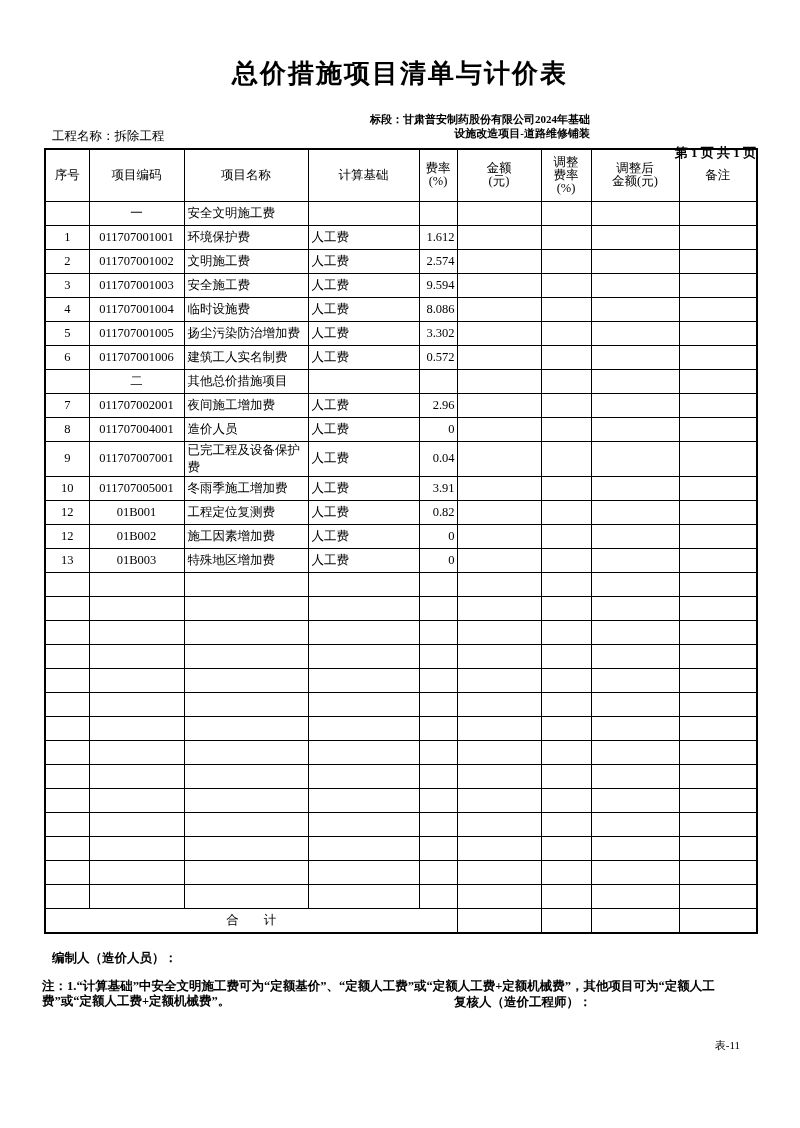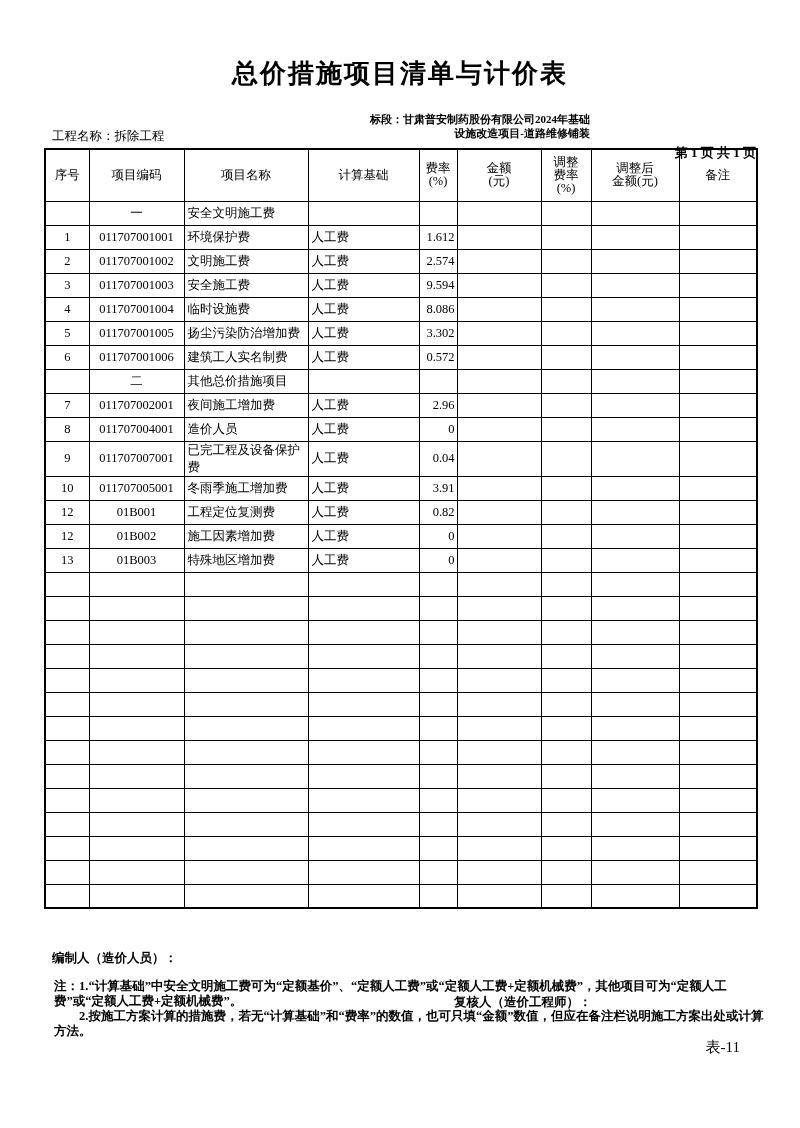--- a/index.html
+++ b/index.html
@@ -37,26 +37,26 @@
   td.c{text-align:center;}
   td.l{text-align:left;}
   td.r{text-align:right;padding-right:2px;font-family:Liberation Serif, serif;}
 
   .sign-row{position:absolute;top:950px;left:0;width:800px;font-size:12.5px;font-weight:bold;}
   .sign-row .preparer{position:absolute;left:52px;top:0;}
   .sign-row .reviewer{position:absolute;left:454px;top:0;margin-top:44px;}
 
   .notes{
     position:absolute;left:42px;top:979px;width:718px;
-    font-size:12.5px;line-height:15px;font-weight:bold;word-break:break-all;margin-left:12px;
+    font-size:12.5px;line-height:15px;font-weight:bold;word-break:break-all;
   }
   .notes p{margin:0;}
   .notes p.indent{text-indent:2em;}
 
-  .form-code{position:absolute;top:1038px;left:540px;width:200px;text-align:right;font-size:15px;}
+  .form-code{position:absolute;top:1038px;left:540px;width:200px;text-align:right;font-size:11px;}
 </style>
 </head>
 <body>
 
 <div class="page">
 
   <div class="title">总价措施项目清单与计价表</div>
 
   <div class="project-name">工程名称：拆除工程</div>
 
@@ -410,28 +410,34 @@
           <td class="c"></td>
           <td class="c"></td>
           <td class="c"></td>
           <td class="c"></td>
           <td class="c"></td>
           <td class="c"></td>
           <td class="c"></td>
           <td class="c"></td>
           <td class="c"></td>
         </tr>
+        <tr class="total-r">
+          <td class="c" colspan="5">合　　计</td>
+          <td class="c"></td>
+          <td class="c"></td>
+          <td class="c"></td>
+          <td class="c"></td>
+        </tr>
       </tbody>
   </table>
 
   <div class="sign-row">
     <span class="preparer">编制人（造价人员）：</span>
     <span class="reviewer">复核人（造价工程师）：</span>
   </div>
 
   <div class="notes">
     <p>注：1.“计算基础”中安全文明施工费可为“定额基价”、“定额人工费”或“定额人工费+定额机械费”，其他项目可为“定额人工费”或“定额人工费+定额机械费”。</p>
-    <p class="indent">2.按施工方案计算的措施费，若无“计算基础”和“费率”的数值，也可只填“金额”数值，但应在备注栏说明施工方案出处或计算方法。</p>
   </div>
 
   <div class="form-code">表-11</div>
 
 </div>
 
 </body></html>

